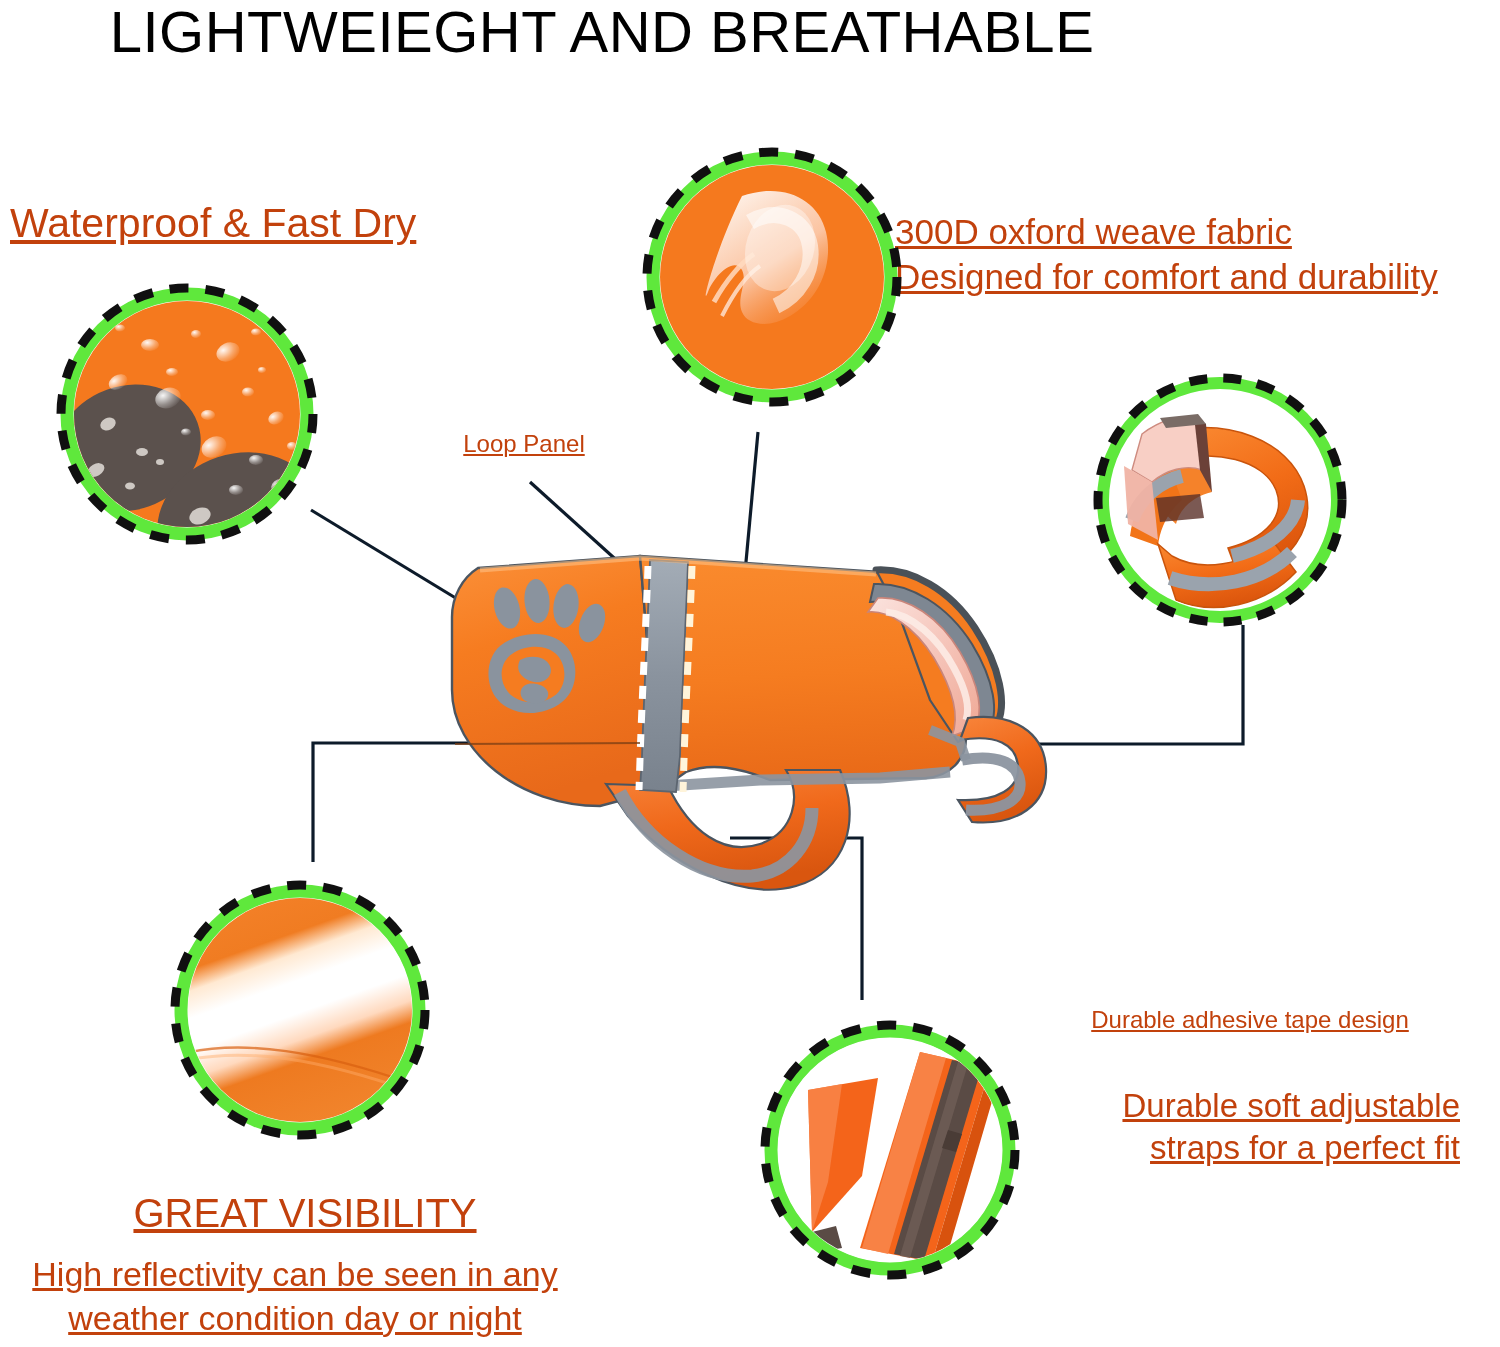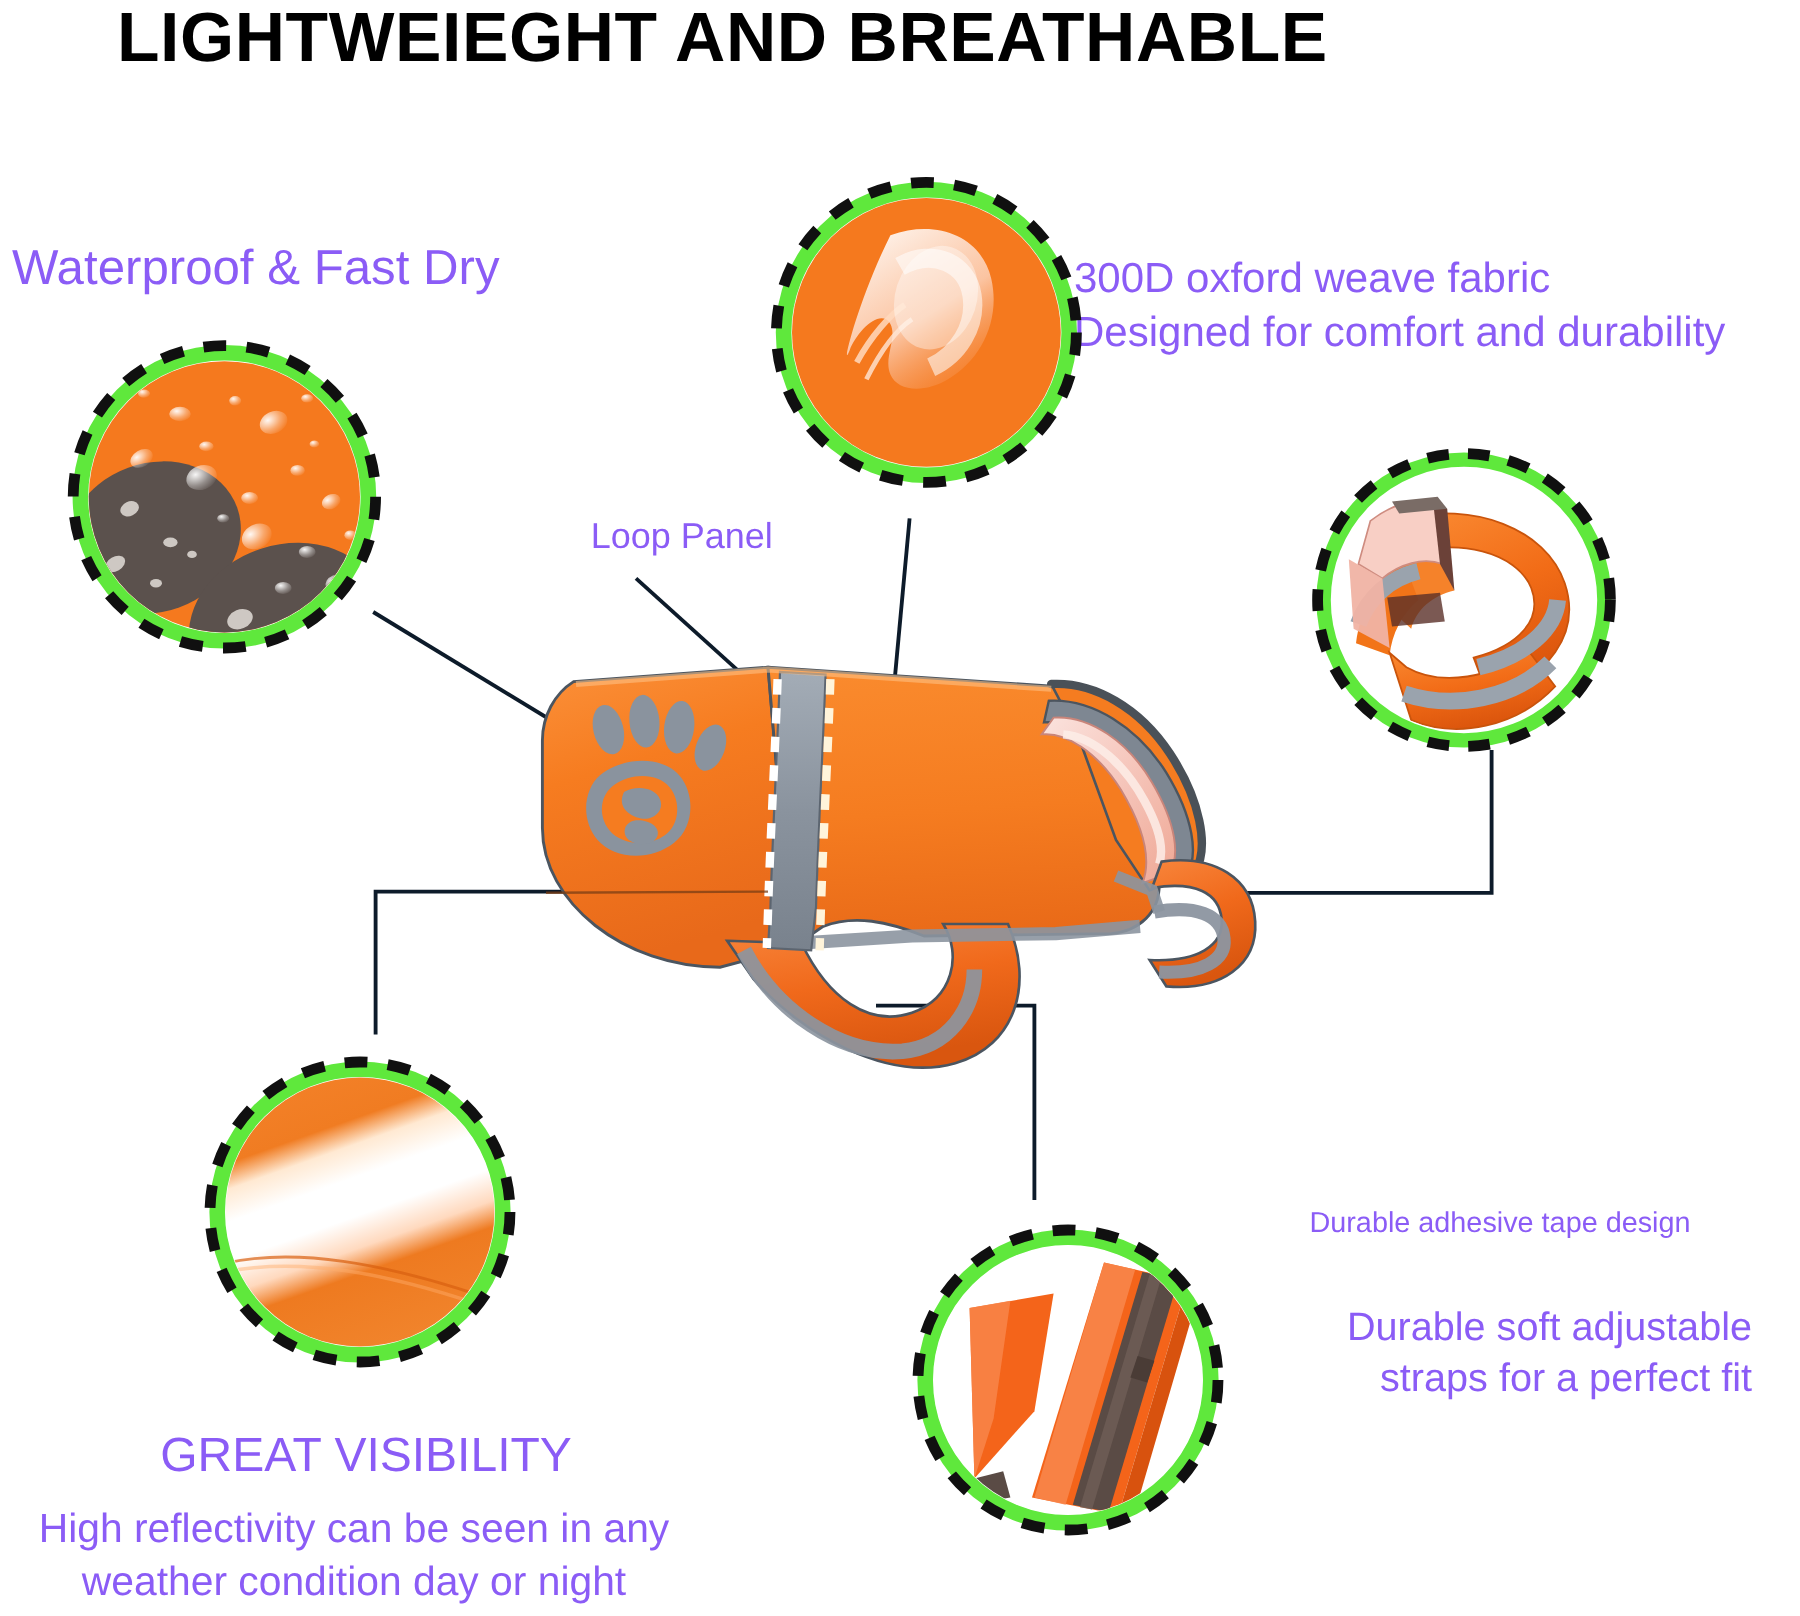--- a/index.html
+++ b/index.html
@@ -21,48 +21,49 @@
   }
 
   
   #page-title {
     position: absolute;
     left: 0;
     top: 2px;
     width: 1204px;
     text-align: center;
     font-size: 58px;
-    font-weight: 700;
+    font-weight: 400;
     letter-spacing: 0.5px;
     color: #000000;
     line-height: 1.05;
     white-space: nowrap;
   }
 
   
   .label {
     position: absolute;
-    color: #8b5cf6;
+    color: #c2410c;
     line-height: 1.28;
     white-space: pre-line;
+    text-decoration: underline;
   }
   .label.center { text-align: center; }
   .label.left   { text-align: left; }
 
   #label-waterproof {
     left: 10px; top: 197px; width: 470px;
     font-size: 41px; text-align: left;
   }
   #label-oxford {
     left: 895px; top: 210px; width: 605px;
     font-size: 35px; text-align: left;
   }
   #label-loop-panel {
     left: 404px; top: 429px; width: 240px;
-    font-size: 30px; text-align: right;
+    font-size: 24px; text-align: center;
   }
   #label-adhesive {
     left: 1000px; top: 1005px; width: 500px;
     font-size: 24px; text-align: center;
   }
   #label-straps {
     left: 1030px; top: 1085px; width: 430px;
     font-size: 33px; text-align: right;
   }
   #label-visibility-title {

